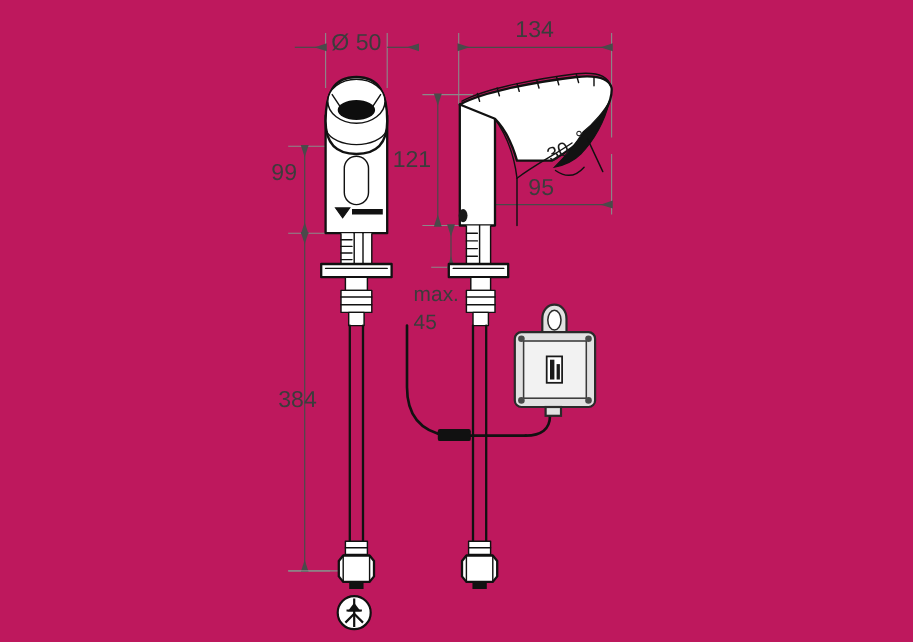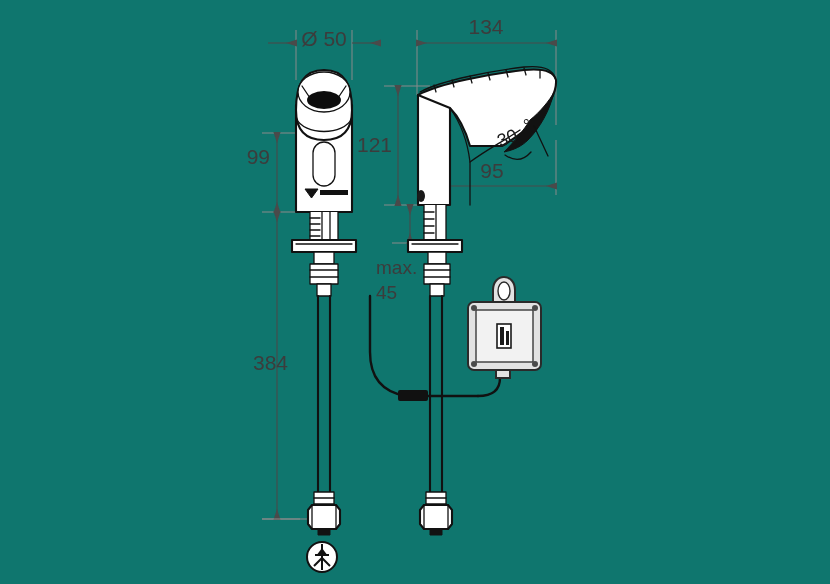--- a/index.html
+++ b/index.html
@@ -7,21 +7,21 @@
     padding: 0;
     background: #ffffff;
   }
   body {
     font-family: "Liberation Sans", sans-serif;
   }
   #drawing-root {
     position: relative;
     width: 830px;
     height: 584px;
-    background: #0f766e;
+    background: #be185d;
     overflow: hidden;
   }
   #drawing-svg {
     position: absolute;
     left: 0;
     top: 0;
     width: 830px;
     height: 584px;
     display: block;
   }

